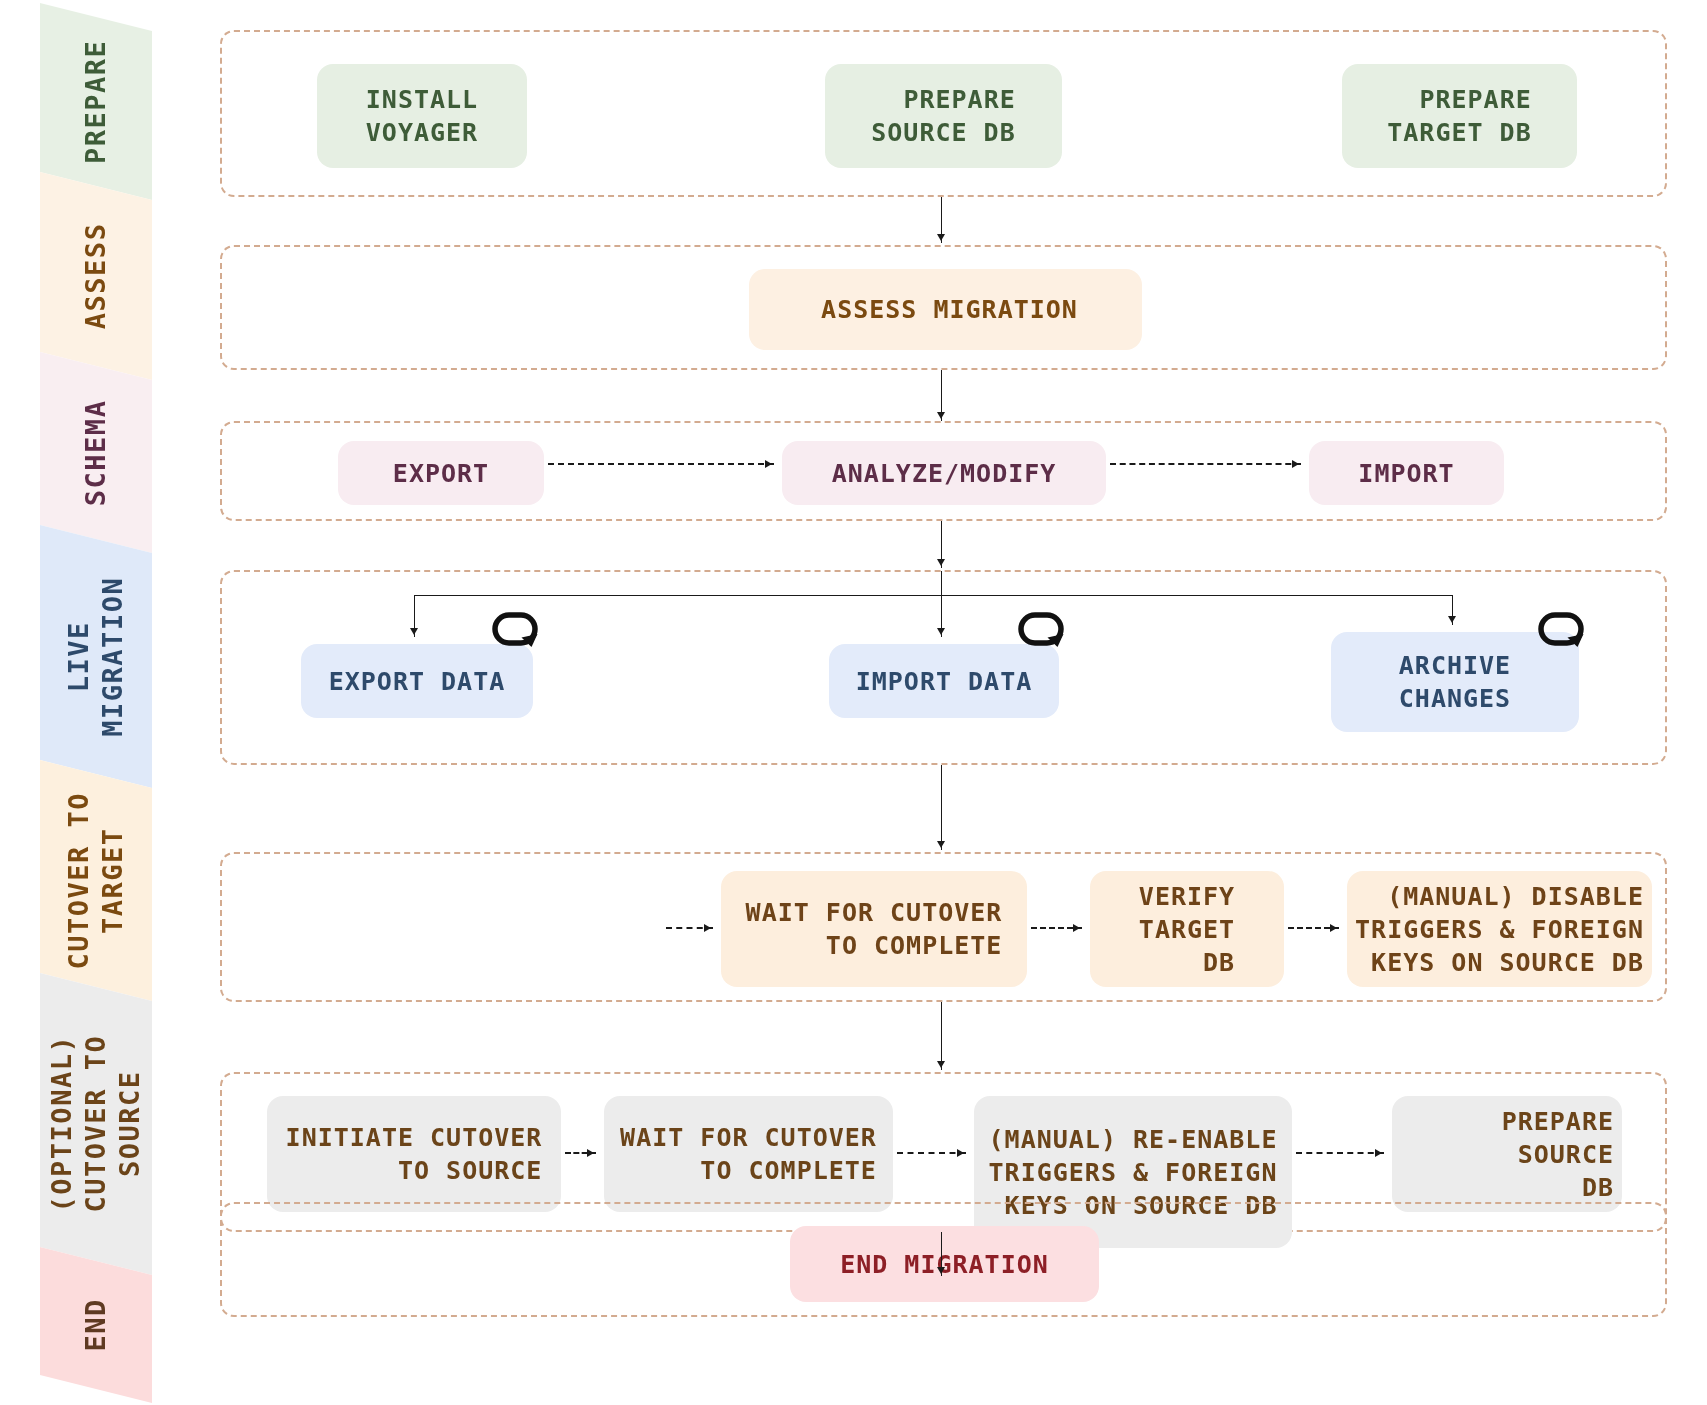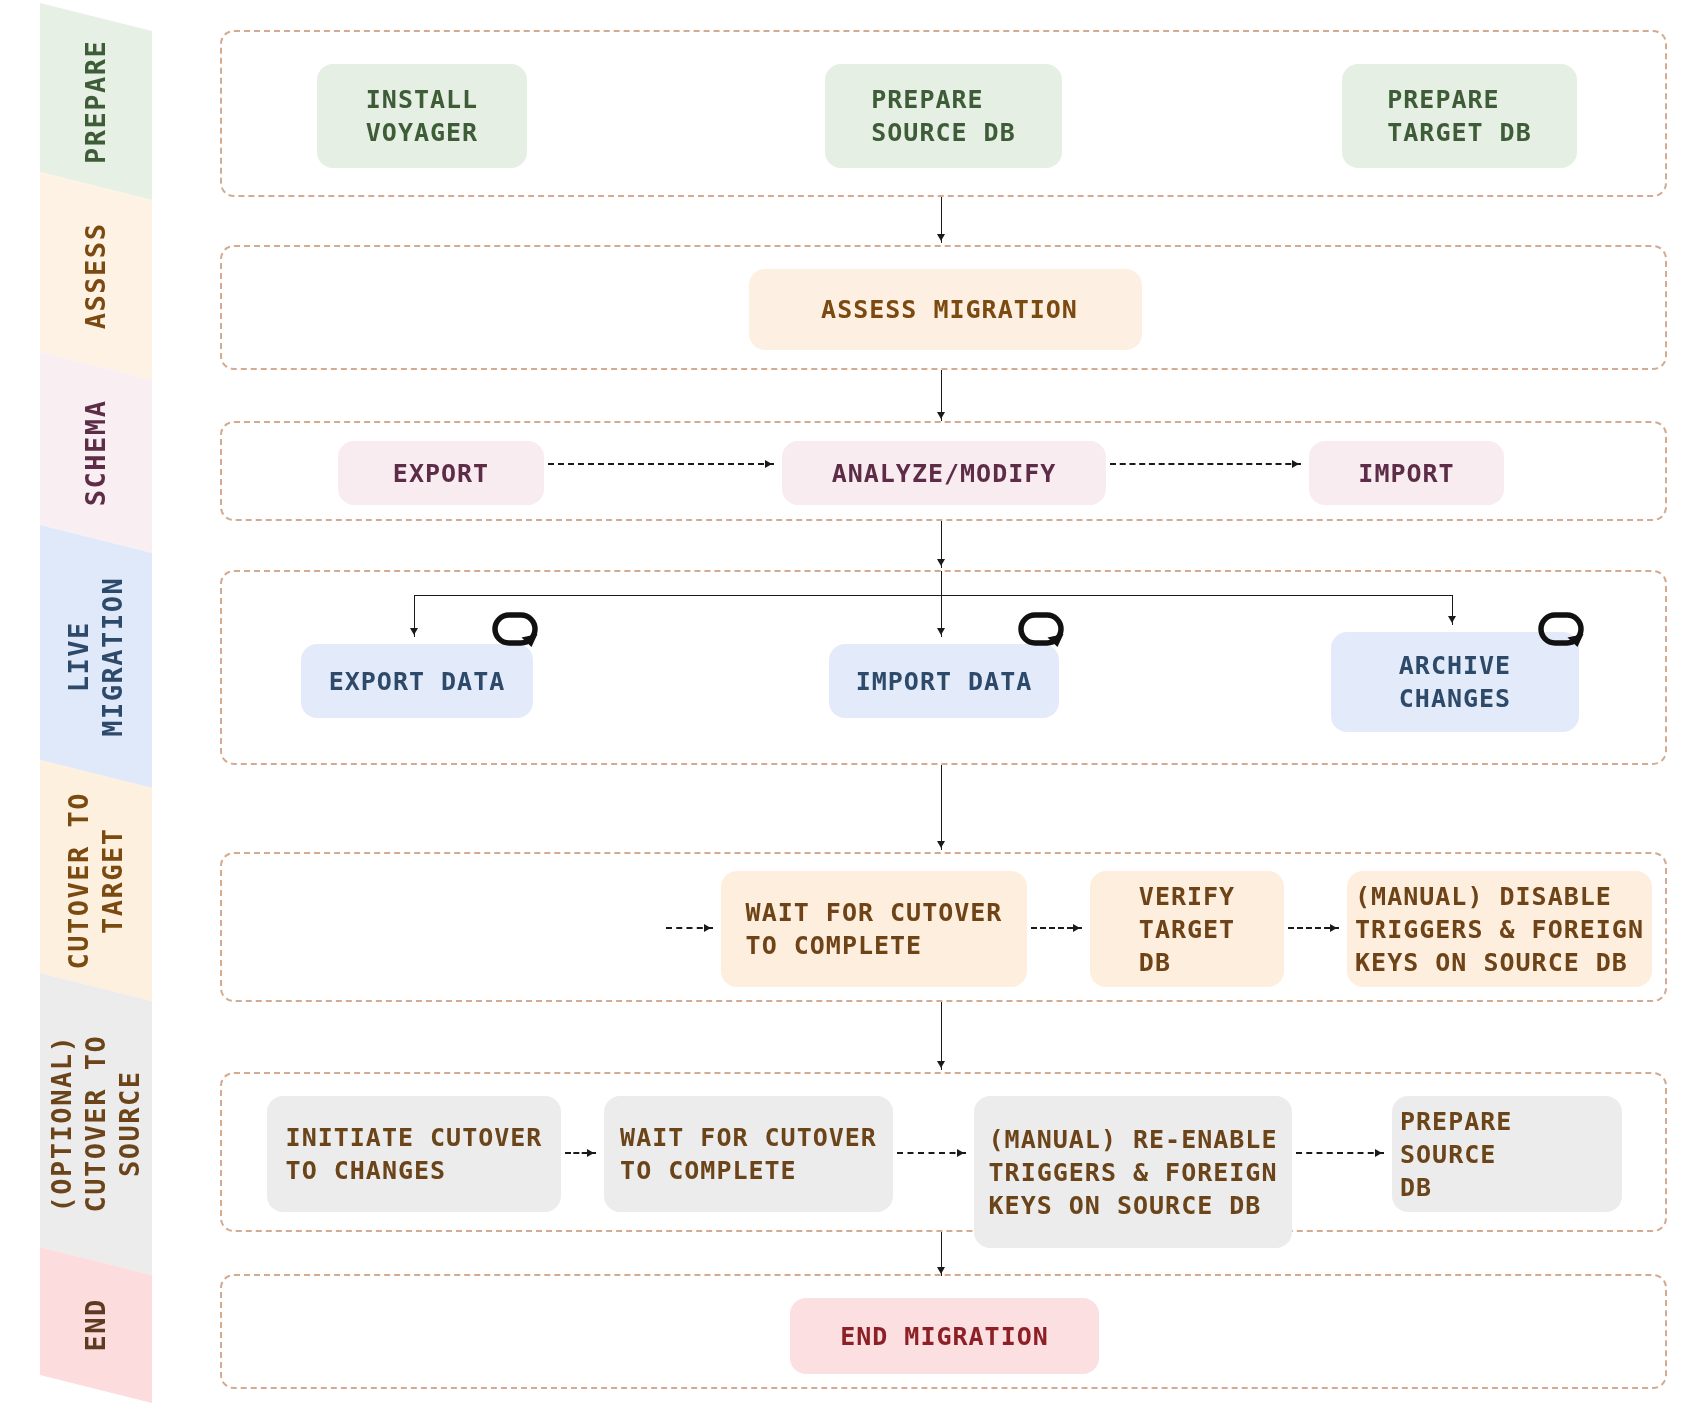--- a/index.html
+++ b/index.html
@@ -17,21 +17,21 @@
   .seg-live{background:#dfe9f9;}     .seg-live .seg-label{color:#2e4a6b;}
   .seg-cutover{background:#fdf0de;}  .seg-cutover .seg-label{color:#7b4a10;}
   .seg-optional{background:#ececec;} .seg-optional .seg-label{color:#6b4419;}
   .seg-end{background:#fcdcdc;}      .seg-end .seg-label{color:#5f3a22;}
 
   
   .row{position:absolute;left:220px;width:1447px;border:2px dashed #d3ab90;border-radius:14px;box-sizing:border-box;}
 
   
   .node{position:absolute;border-radius:16px;display:flex;align-items:center;justify-content:center;
-        text-align:left;white-space:pre-line;font-size:25px;line-height:1.32;letter-spacing:1px;box-sizing:border-box;padding:4px 8px;}
+        text-align:right;white-space:pre-line;font-size:25px;line-height:1.32;letter-spacing:1px;box-sizing:border-box;padding:4px 8px;}
   .c-green{background:#e6efe3;color:#3e5c38;}
   .c-cream{background:#fdf0e2;color:#7b4a10;padding-left:16px;}
   .c-pink{background:#f8ecf1;color:#5d2d48;}
   .c-blue{background:#e3ebfa;color:#2e4a6b;}
   .c-cutover{background:#fdeedd;color:#6e4318;}
   .c-gray{background:#ececec;color:#6b4419;}
   .c-red{background:#fcdfe1;color:#8d1f26;}
 
   
   .varrow{position:absolute;width:0;border-left:1.5px solid #1a1a1a;}
@@ -142,31 +142,31 @@
     <div class="node c-cutover" style="left:868px;top:17px;width:194px;height:116px">VERIFY
 TARGET
 DB</div>
     <div class="node c-cutover" style="left:1125px;top:17px;width:305px;height:116px">(MANUAL) DISABLE
 TRIGGERS &amp; FOREIGN
 KEYS ON SOURCE DB</div>
   </div>
 
   <div class="row" style="top:1072px;height:160px">
     <div class="node c-gray" style="left:45px;top:22px;width:294px;height:116px">INITIATE CUTOVER
-TO CHANGES</div>
+TO SOURCE</div>
     <div class="node c-gray" style="left:382px;top:22px;width:289px;height:116px">WAIT FOR CUTOVER
 TO COMPLETE</div>
     <div class="node c-gray" style="left:752px;top:22px;width:318px;height:152px">(MANUAL) RE-ENABLE
 TRIGGERS &amp; FOREIGN
 KEYS ON SOURCE DB</div>
     <div class="node c-gray" style="left:1170px;top:22px;width:230px;height:116px">PREPARE SOURCE
 DB</div>
   </div>
 
-  <div class="row" style="top:1274px;height:115px">
+  <div class="row" style="top:1202px;height:115px">
     <div class="node c-red" style="left:568px;top:22px;width:309px;height:76px">END MIGRATION</div>
   </div>
 
   <div class="varrow" style="left:941px;top:197px;height:46px"></div>
   <div class="varrow" style="left:941px;top:370px;height:51px"></div>
   <div class="varrow" style="left:941px;top:521px;height:47px"></div>
   <div class="varrow" style="left:941px;top:765px;height:85px"></div>
   <div class="varrow" style="left:941px;top:1002px;height:68px"></div>
   <div class="varrow" style="left:941px;top:1232px;height:44px"></div>
 

